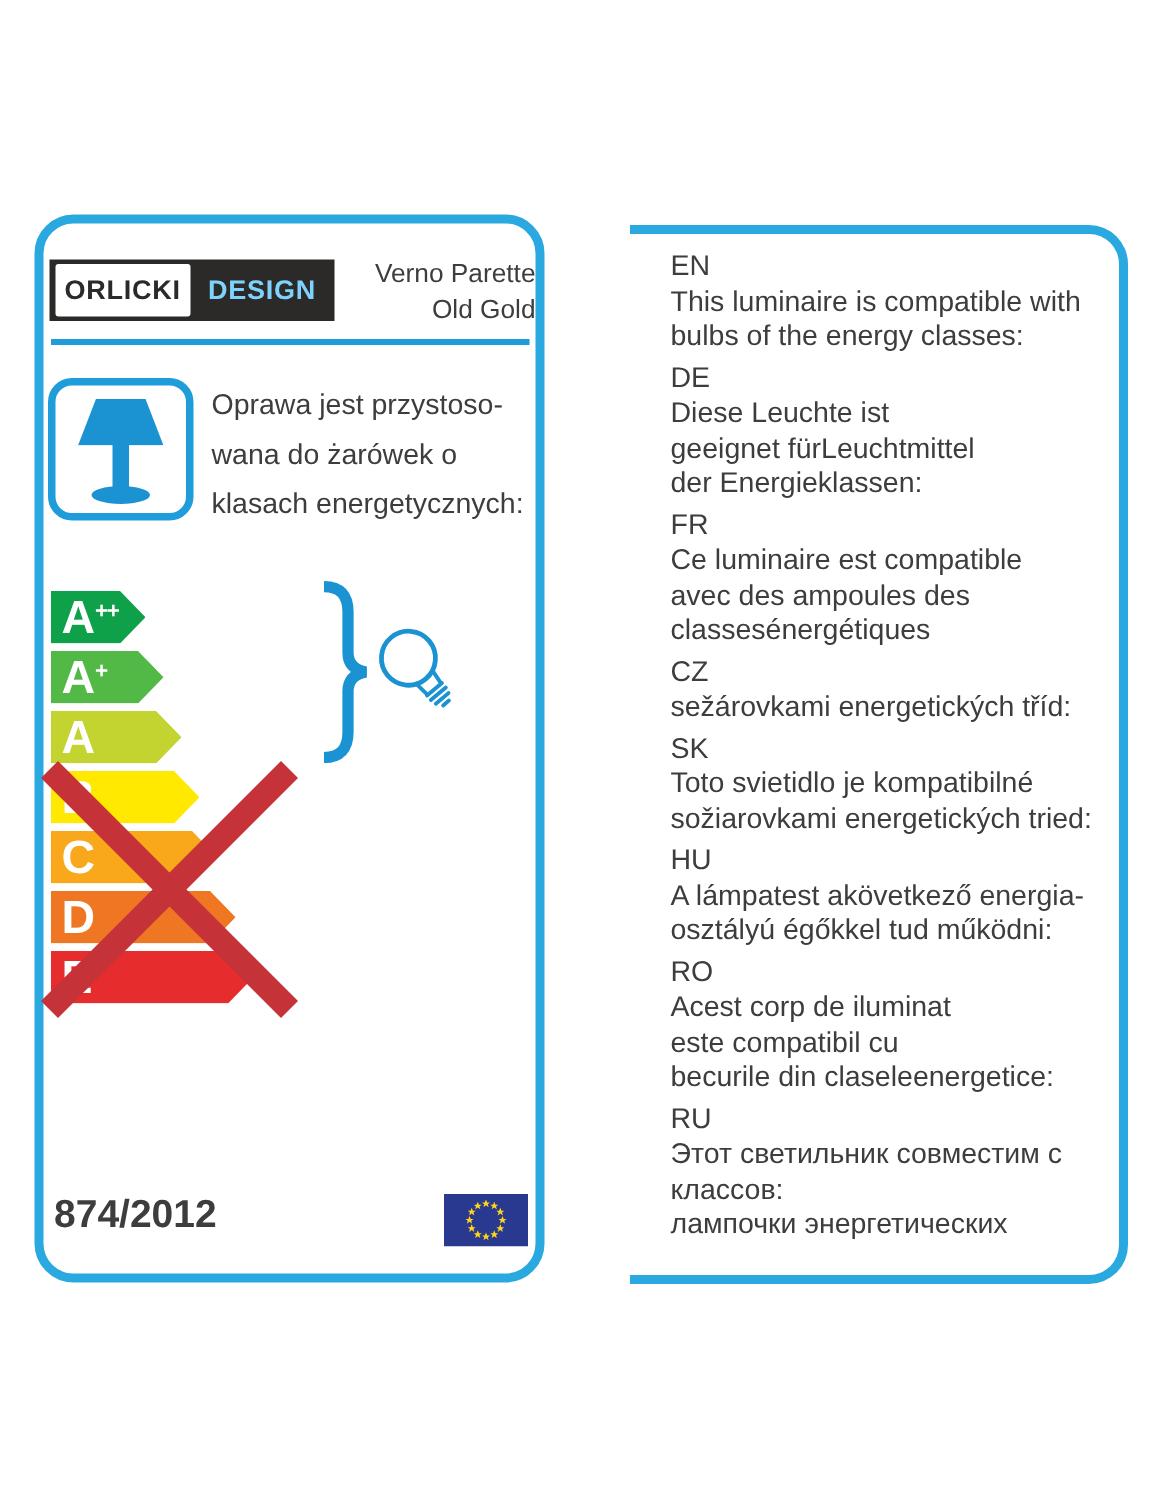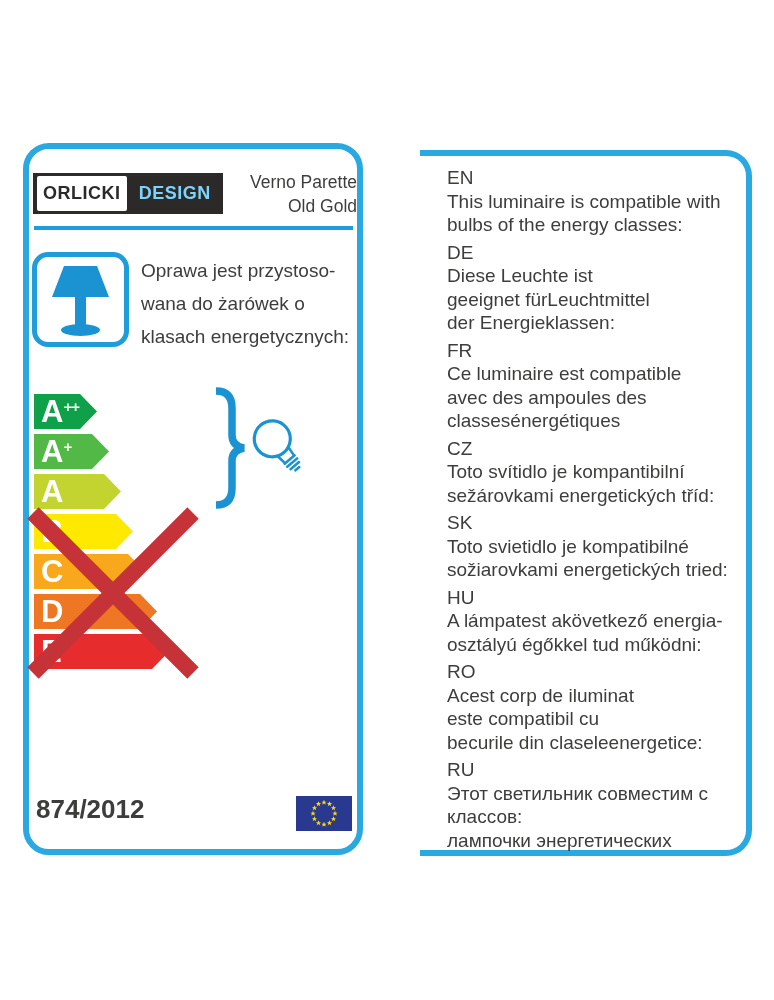--- a/index.html
+++ b/index.html
@@ -166,21 +166,20 @@
 
       <div class="lang">
         <div class="lang-code">FR</div>
         <div class="lang-line">Ce luminaire est compatible</div>
         <div class="lang-line">avec des ampoules des</div>
         <div class="lang-line">classesénergétiques</div>
       </div>
 
       <div class="lang">
         <div class="lang-code">CZ</div>
-        <div class="lang-line">Toto svítidlo je kompantibilní</div>
         <div class="lang-line">sežárovkami energetických tříd:</div>
       </div>
 
       <div class="lang">
         <div class="lang-code">SK</div>
         <div class="lang-line">Toto svietidlo je kompatibilné</div>
         <div class="lang-line">sožiarovkami energetických tried:</div>
       </div>
 
       <div class="lang">

